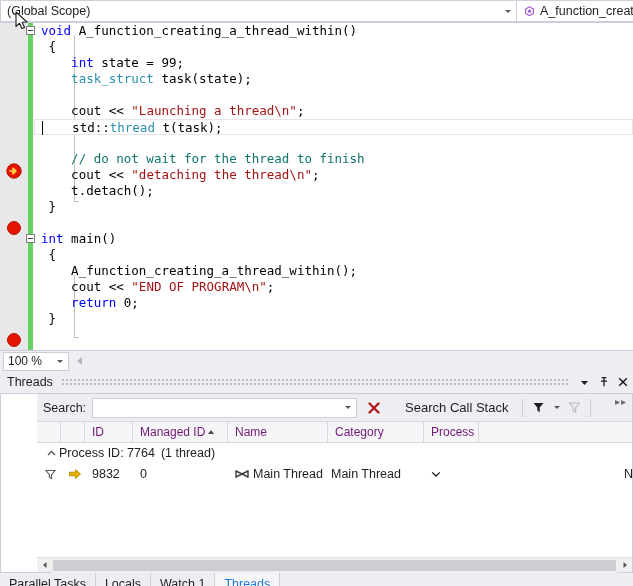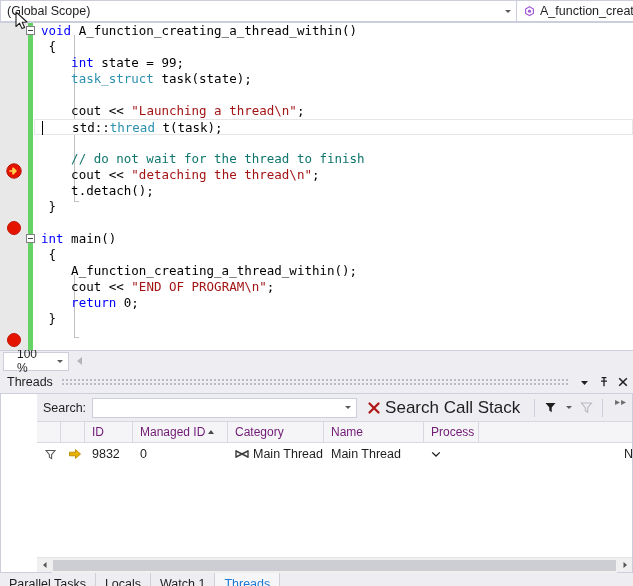--- a/index.html
+++ b/index.html
@@ -191,21 +191,21 @@
     align-items: center;
     width: 66px;
     height: 19px;
     margin-left: 3px;
     background: #ffffff;
     border: 1px solid #cccedb;
     box-sizing: border-box;
   }
   .zoom-combo .zt {
     flex: 1;
-    padding-left: 13px;
+    padding-left: 4px;
     font-size: 12px;
   }
   .hsplit-arrow {
     margin-left: 8px;
     width: 0; height: 0;
     border-top: 4px solid transparent;
     border-bottom: 4px solid transparent;
     border-right: 5px solid #b4b4bb;
   }
   .zoom-rest { flex: 1; }
@@ -290,22 +290,22 @@
     background: transparent;
   }
   .x-btn {
     width: 22px;
     display: flex;
     align-items: center;
     justify-content: center;
     margin-left: 6px;
   }
   .scs-label {
-    font-size: 17px;
-    margin-left: 0;
+    font-size: 13px;
+    margin-left: 20px;
     margin-right: 8px;
   }
   .tb-sep {
     width: 1px;
     height: 18px;
     background: #cccedb;
     margin: 0 6px;
   }
   .filter-btn {
     display: flex;
@@ -562,31 +562,40 @@
         <div class="gh-cell" style="width: 24px; flex: 0 0 24px;">
           <span></span>
         </div>
         <div class="gh-cell" style="width: 48px; flex: 0 0 48px;">
           <span>ID</span>
         </div>
         <div class="gh-cell" style="width: 95px; flex: 0 0 95px;">
           <span>Managed ID</span>
           <span class="sort-caret"></span>
         </div>
+        <div class="gh-cell" style="width: 100px; flex: 0 0 100px;">
+          <span>Name</span>
+        </div>
         <div class="gh-cell" style="width: 96px; flex: 0 0 96px;">
           <span>Category</span>
         </div>
-        <div class="gh-cell" style="width: 100px; flex: 0 0 100px;">
-          <span>Name</span>
-        </div>
         <div class="gh-cell" style="width: 55px; flex: 0 0 55px;">
           <span>Process</span>
         </div>
       </div>
 
+    <div class="group-row">
+      <span class="group-caret">
+        <svg width="9" height="9" viewBox="0 0 9 9">
+            <path d="M1 6 L4.5 2.4 L8 6" stroke="#4a4a4a" stroke-width="1.2" fill="none"></path>
+          </svg>
+      </span>
+      <span>Process ID: 7764</span>
+      <span style="margin-left:6px;">(1 thread)</span>
+    </div>
 
     <div id="grid-rows">
         <div class="data-row">
           <div class="dr-cell" style="width: 24px; flex: 0 0 24px;">
             <svg width="13" height="13" viewBox="0 0 13 13">
               <path d="M2 2.5 L11 2.5 L7.6 6.7 L7.6 10.6 L5.4 9.2 L5.4 6.7 Z" fill="none" stroke="#5a5a5a" stroke-width="1.1"></path>
             </svg>
           </div>
           <div class="dr-cell" style="width: 24px; flex: 0 0 24px;">
             <svg width="14" height="14" viewBox="0 0 14 14">

